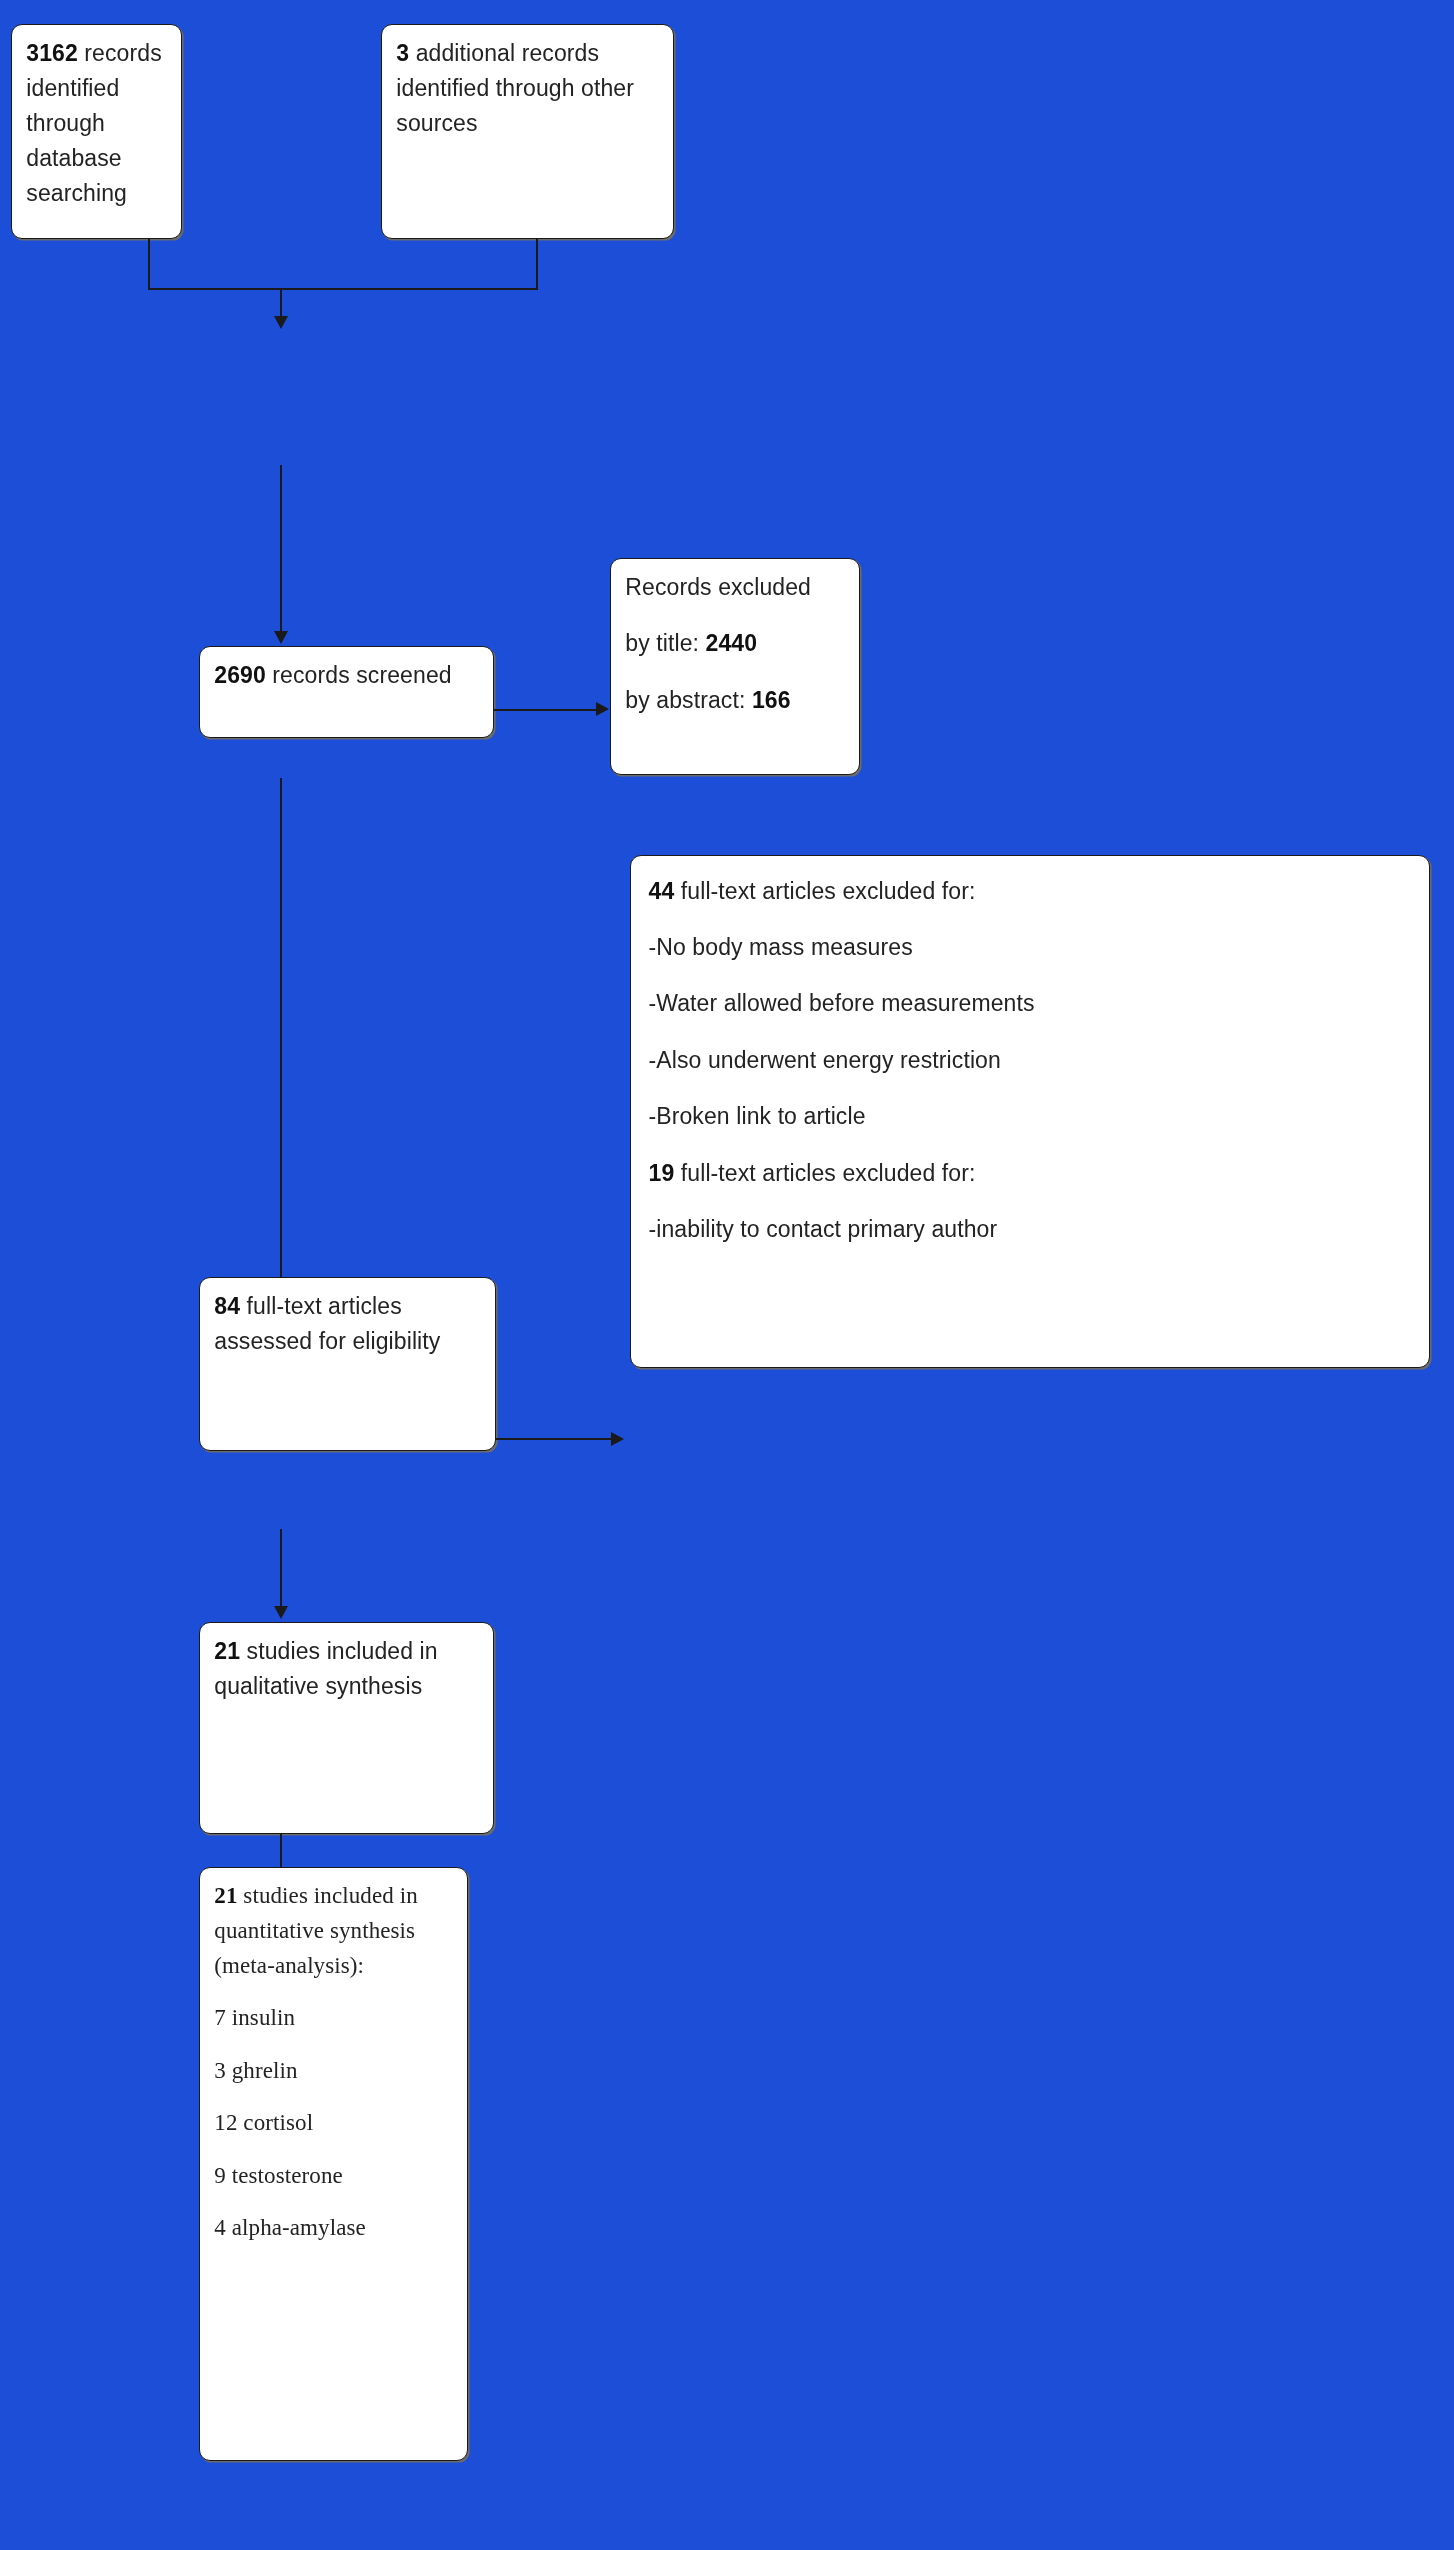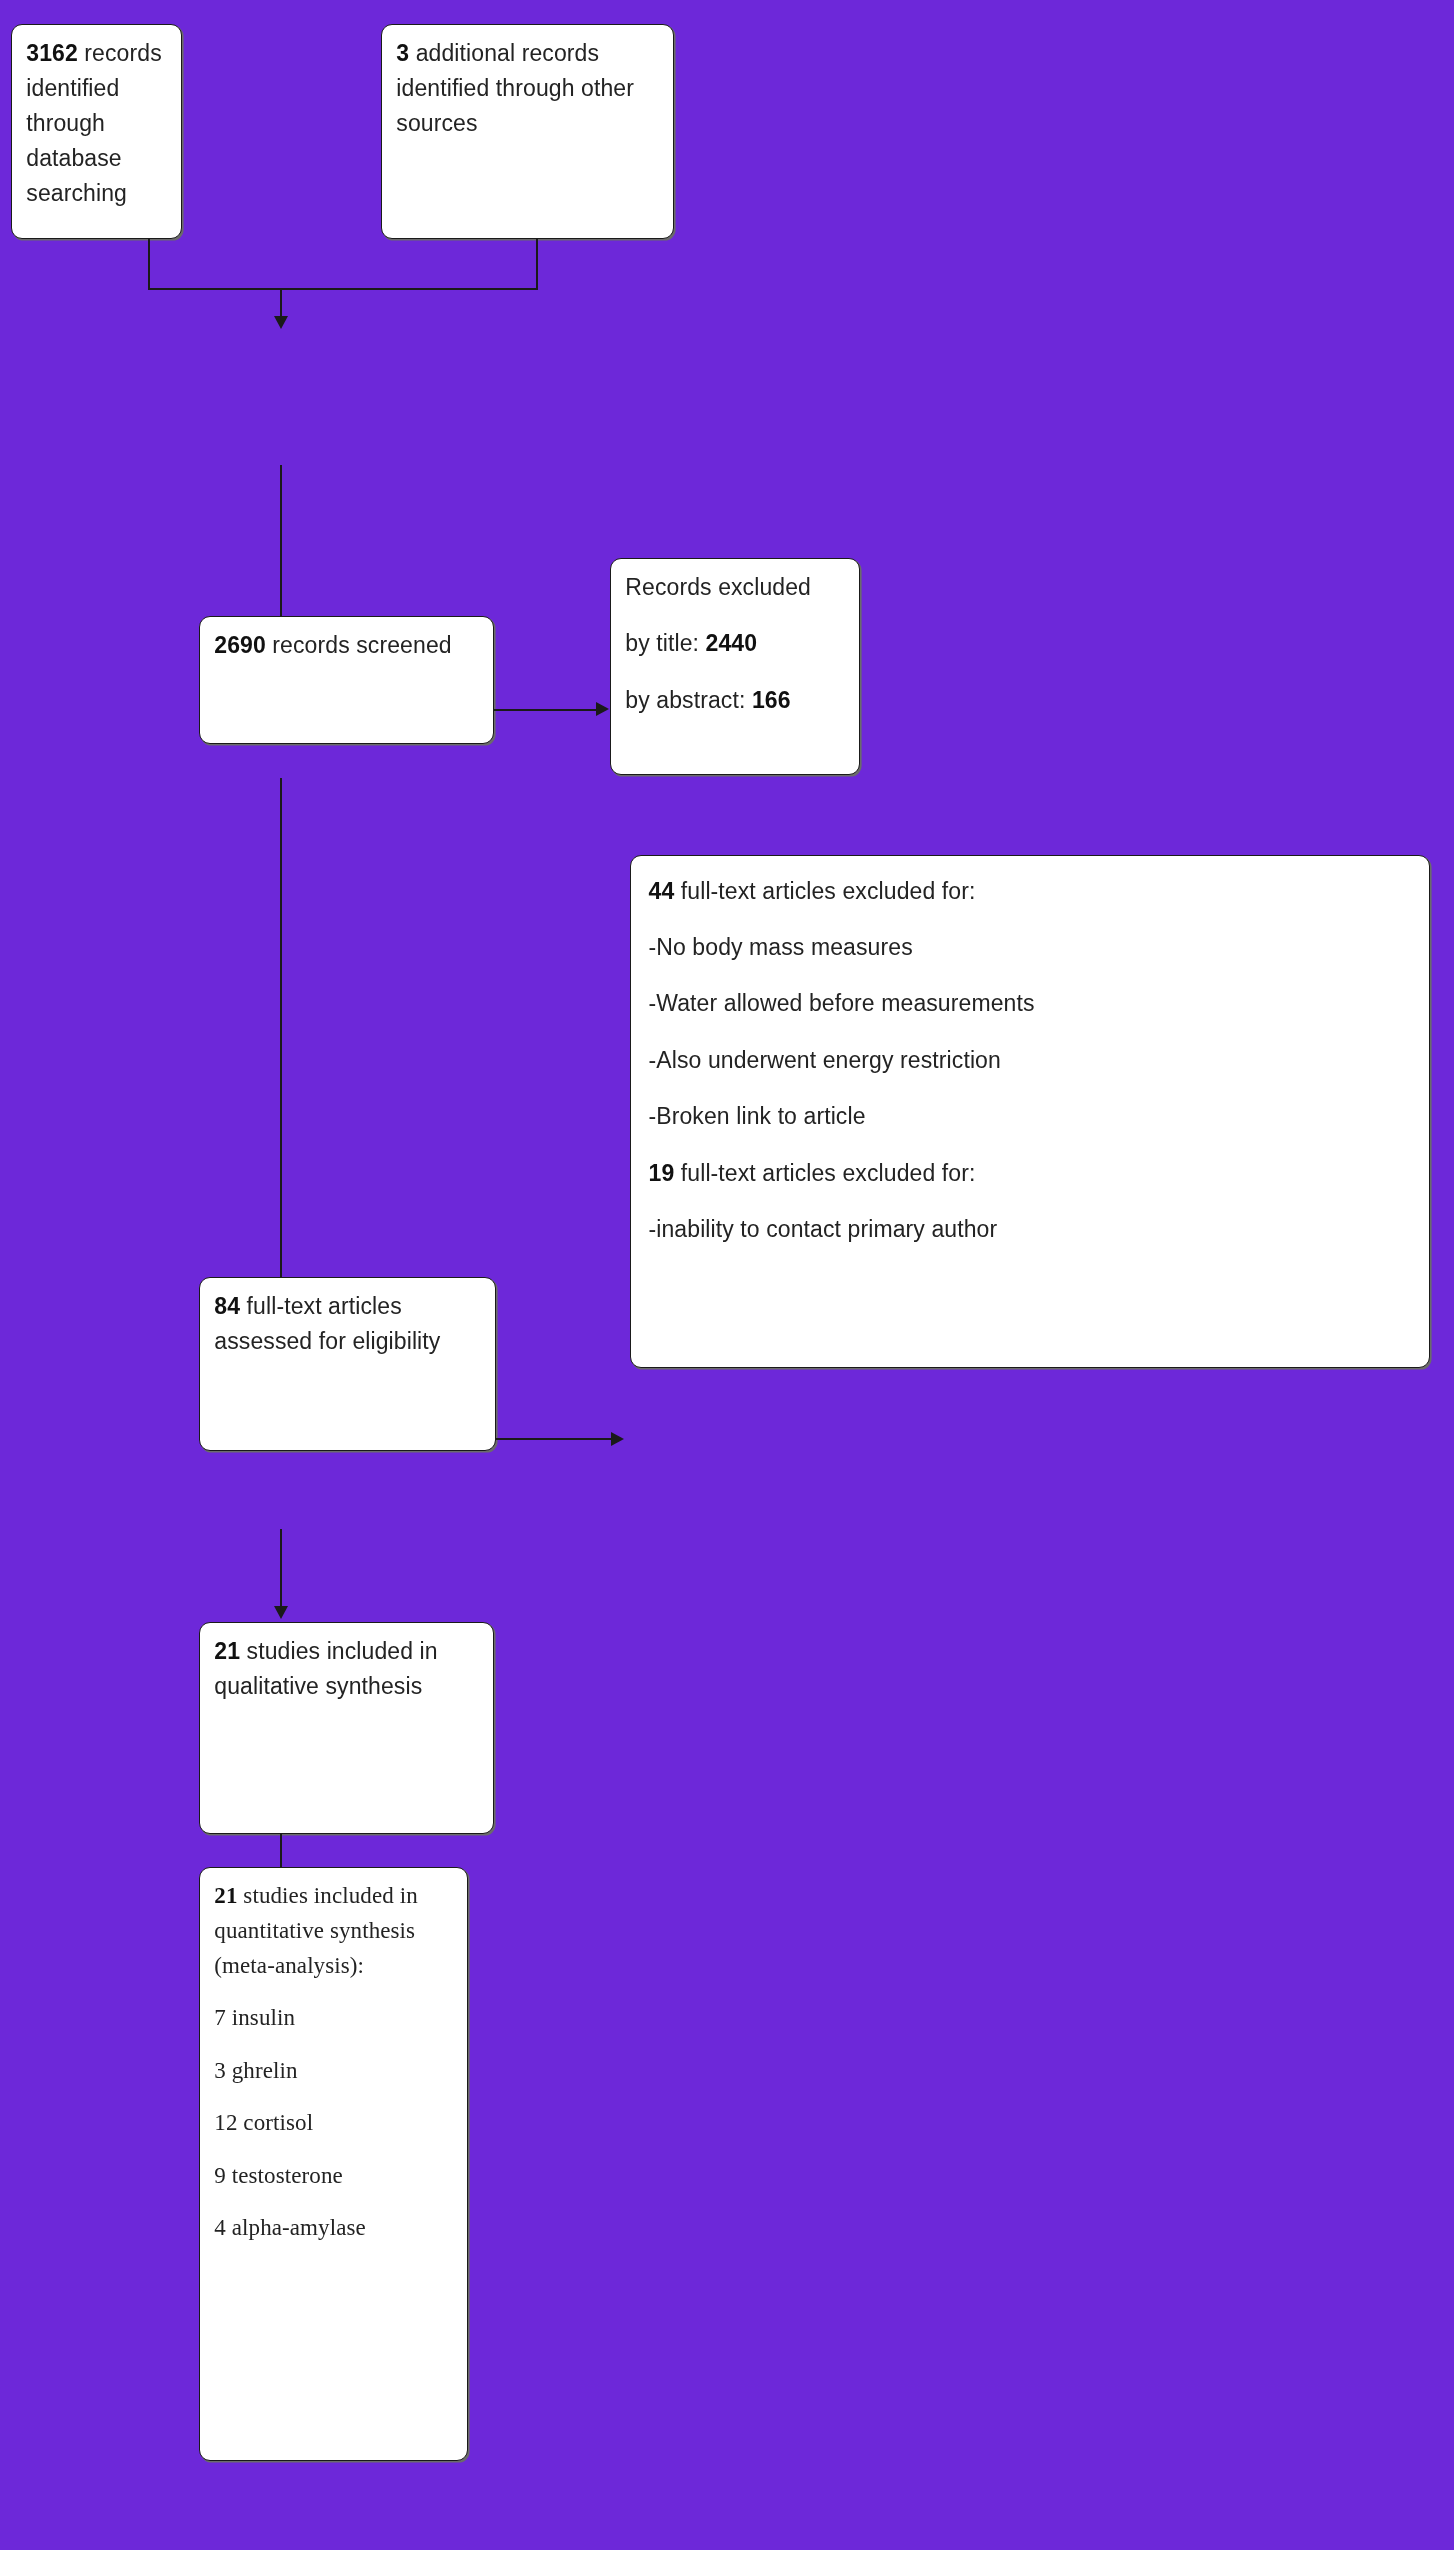--- a/index.html
+++ b/index.html
@@ -4,21 +4,21 @@
 <style>
   html, body {
     margin: 0;
     padding: 0;
     background: #ffffff;
   }
   #canvas {
     position: relative;
     width: 1454px;
     height: 2550px;
-    background: #6d28d9;
+    background: #1d4ed8;
     font-family: "Liberation Sans", sans-serif;
     overflow: hidden;
   }
   .box {
     position: absolute;
     box-sizing: border-box;
     background: #ffffff;
     border: 1.6px solid #1a1a1a;
     border-radius: 11px;
     box-shadow: 1.6px 1.6px 0 0 #6b6b6b;
@@ -93,21 +93,21 @@
   <div class="vline" style="left:148px; top:239px; height:51px;"></div>
   <div class="vline" style="left:536px; top:239px; height:51px;"></div>
   <div class="hline" style="left:148px; top:288px; width:390px;"></div>
   <div class="vline" style="left:280px; top:288px; height:30px;"></div>
   <div class="arrow-down" style="left:274px; top:316px;"></div>
 
 
   <div class="vline" style="left:280px; top:465px; height:168px;"></div>
   <div class="arrow-down" style="left:274px; top:631px;"></div>
 
-  <div class="box" style="left:199px; top:616px; width:295px; height:128px;padding-left:10px;">
+  <div class="box" style="left:199px; top:646px; width:295px; height:92px;padding-left:10px;">
     <div class="box-text">
       <p><b>2690</b><span> records screened</span></p>
     </div>
   </div>
 
   <div class="hline" style="left:494px; top:709px; width:105px;"></div>
   <div class="arrow-right" style="left:596px; top:702px;"></div>
 
   <div class="box" style="left:610px; top:558px; width:250px; height:217px;">
     <div class="box-text wide-text">

